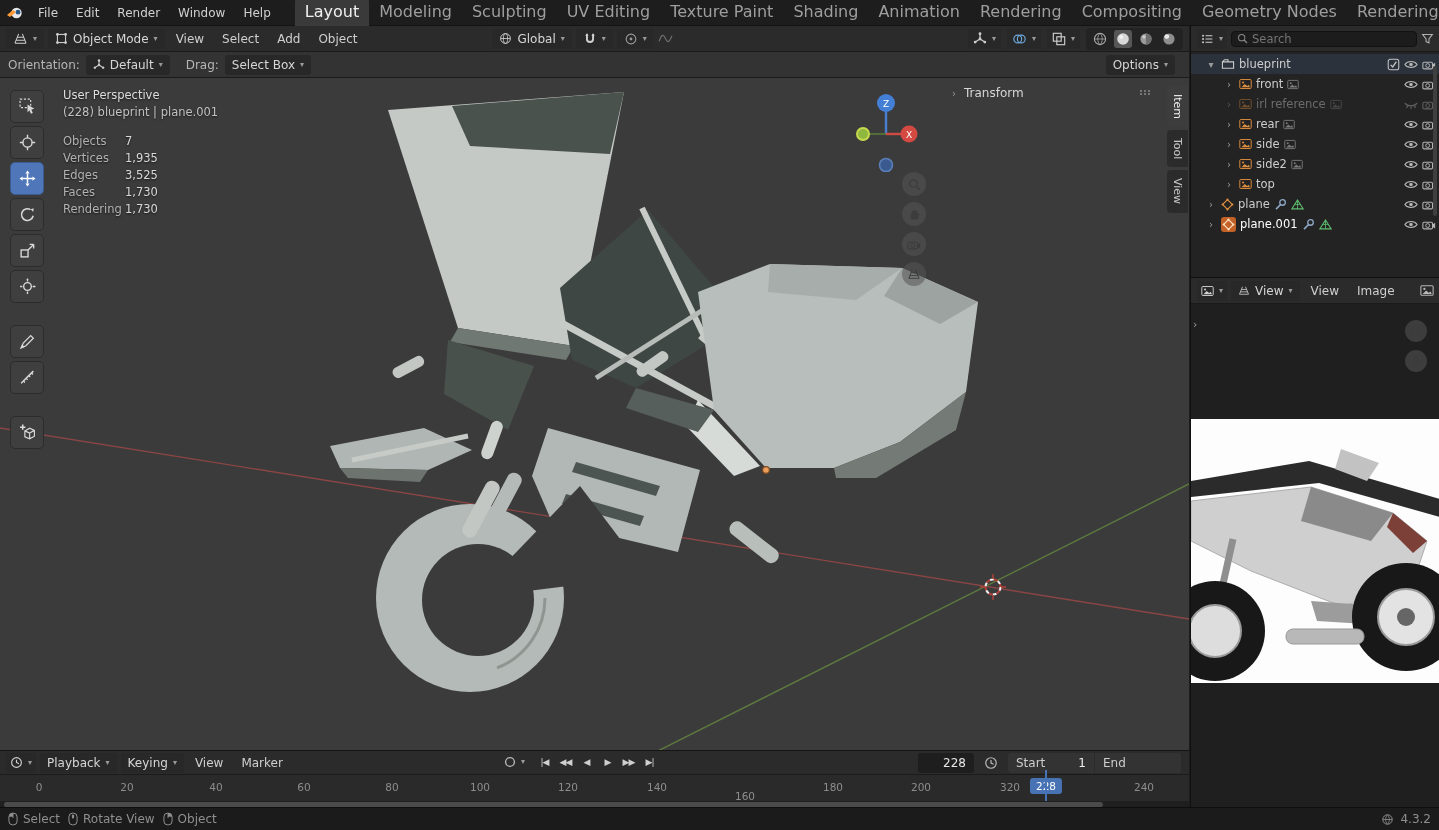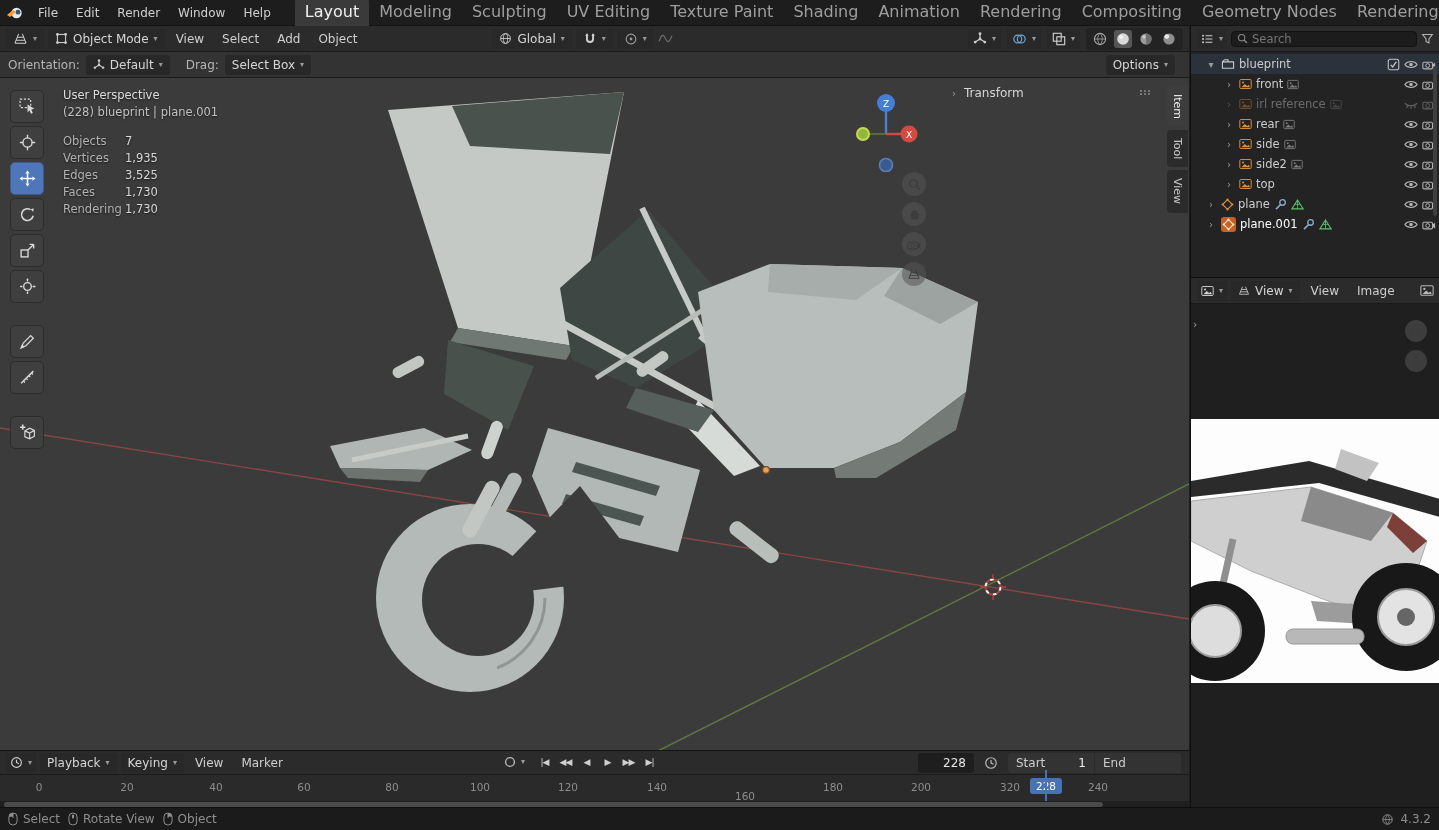--- a/index.html
+++ b/index.html
@@ -899,21 +899,21 @@
       <span class="tick" style="left:216px;">40</span>
       <span class="tick" style="left:304px;">60</span>
       <span class="tick" style="left:392px;">80</span>
       <span class="tick" style="left:480px;">100</span>
       <span class="tick" style="left:568px;">120</span>
       <span class="tick" style="left:657px;">140</span>
       <span class="tick" style="left:745px;margin-top:9px;">160</span>
       <span class="tick" style="left:833px;">180</span>
       <span class="tick" style="left:921px;">200</span>
       <span class="tick" style="left:1010px;">320</span>
-      <span class="tick" style="left:1098px;">240</span>
+      <span class="tick" style="left:1144px;">240</span>
       <span id="playhead">228</span>
     </div>
     <div id="playline"></div>
     <div id="tl-scroll">
         <i></i>
       </div>
   </div>
 
   <footer id="statusbar">
     <span class="sbitem">

